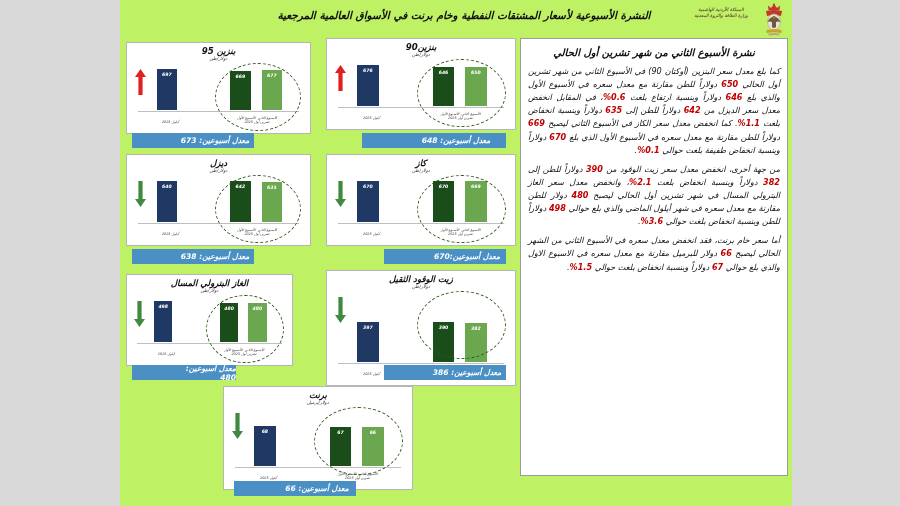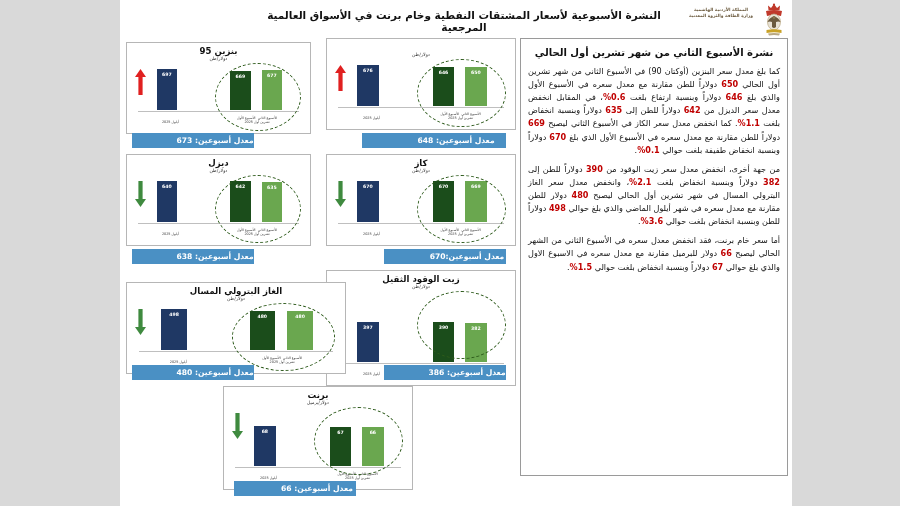--- a/index.html
+++ b/index.html
@@ -5,21 +5,22 @@
   html,body{margin:0;padding:0;}
   body{
     width:900px;height:506px;
     background:#d9d9d9;
     font-family:"DejaVu Sans","Liberation Sans",sans-serif;
     overflow:hidden;
     position:relative;
   }
   .page{
     position:absolute;left:120px;top:0;width:672px;height:506px;
-    background:#ffffff;
+    background:#bef264;
+    font-style:italic;
   }
   
   .header{
     position:absolute;left:0;top:0;width:672px;height:38px;
   }
   .header-title{
     position:absolute;right:118px;top:9px;width:420px;
     text-align:center;
     font-size:10.5px;font-weight:bold;color:#111;
     letter-spacing:0px;
@@ -139,20 +140,21 @@
         <p class="tp-para">كما بلغ معدل سعر البنزين (أوكتان 90) في الأسبوع الثاني من شهر تشرين أول الحالي <span class="num">650</span> دولاراً للطن مقارنة مع معدل سعره في الأسبوع الأول والذي بلغ <span class="num">646</span> دولاراً وبنسبة ارتفاع بلغت <span class="num">0.6%</span>، في المقابل انخفض معدل سعر الديزل من <span class="num">642</span> دولاراً للطن إلى <span class="num">635</span> دولاراً وبنسبة انخفاض بلغت <span class="num">1.1%</span>. كما انخفض معدل سعر الكاز في الأسبوع الثاني ليصبح <span class="num">669</span> دولاراً للطن مقارنة مع معدل سعره في الأسبوع الأول الذي بلغ <span class="num">670</span> دولاراً وبنسبة انخفاض طفيفة بلغت حوالي <span class="num">0.1%</span>.</p>
         <p class="tp-para">من جهة أخرى، انخفض معدل سعر زيت الوقود من <span class="num">390</span> دولاراً للطن إلى <span class="num">382</span> دولاراً وبنسبة انخفاض بلغت <span class="num">2.1%</span>، وانخفض معدل سعر الغاز البترولي المسال في شهر تشرين أول الحالي ليصبح <span class="num">480</span> دولار للطن مقارنة مع معدل سعره في شهر أيلول الماضي والذي بلغ حوالي <span class="num">498</span> دولاراً للطن وبنسبة انخفاض بلغت حوالي <span class="num">3.6%</span>.</p>
         <p class="tp-para">أما سعر خام برنت، فقد انخفض معدل سعره في الأسبوع الثاني من الشهر الحالي ليصبح <span class="num">66</span> دولار للبرميل مقارنة مع معدل سعره في الاسبوع الاول والذي بلغ حوالي <span class="num">67</span> دولاراً وبنسبة انخفاض بلغت حوالي <span class="num">1.5%</span>.</p>
       </div>
     </div>
 
     <div class="col-left">
 
       <div class="card" style="right:0;top:0;width:190px;height:92px;">
         <div class="card-inner">
+            <div class="chart-title">بنزين90</div>
             <div class="chart-unit">دولار/طن</div>
             <div class="plot">
               <div class="axis"></div>
               <div class="bar bar-blue" style="left: 14%; width: 13%; height: 42.6947px;">
                 <span class="bar-val">676</span>
               </div>
               <div class="bar bar-dark" style="left: 56%; width: 13%; height: 40.8px;">
                 <span class="bar-val">646</span>
               </div>
               <div class="bar bar-light" style="left: 74%; width: 13%; height: 41.0526px;">
@@ -266,21 +268,21 @@
               <div class="xlab" style="left: 52%; width: 40%;"><span>الأسبوع الثاني&nbsp; الأسبوع الأول</span><br><span>تشرين أول 2025</span></div>
               <div class="dashed-circle" style="left: 48%; top: 2px; width: 48%; height: 66px;"></div>
               <svg class="arrow" width="11" height="26" viewBox="0 0 11 26" style="left: 2%; top: 8.16px;">
                 <path d="M5.5 26 L11 18 L7.6 18 L7.6 0 L3.4 0 L3.4 18 L0 18 Z" fill="#3f8a3f"></path>
               </svg>
             </div>
           </div>
       </div>
       <div class="summary" style="right:10px;top:327px;width:122px;">معدل أسبوعين: 386</div>
 
-      <div class="card" style="left:0;top:244px;width:220px;height:92px;">
+      <div class="card" style="left:0;top:236px;width:167px;height:92px;">
         <div class="card-inner">
             <div class="chart-title">الغاز البترولي المسال</div>
             <div class="chart-unit">دولار/طن</div>
             <div class="plot">
               <div class="axis"></div>
               <div class="bar bar-blue" style="left: 14%; width: 13%; height: 42.6857px;">
                 <span class="bar-val">498</span>
               </div>
               <div class="bar bar-dark" style="left: 56%; width: 13%; height: 41.1429px;">
                 <span class="bar-val">480</span>
@@ -290,21 +292,21 @@
               </div>
               <div class="xlab" style="left: 11%; width: 23%;">أيلول 2025</div>
               <div class="xlab" style="left: 52%; width: 40%;"><span>الأسبوع الثاني&nbsp; الأسبوع الأول</span><br><span>تشرين أول 2025</span></div>
               <div class="dashed-circle" style="left: 48%; top: 2px; width: 48%; height: 66px;"></div>
               <svg class="arrow" width="11" height="26" viewBox="0 0 11 26" style="left: 2%; top: 8.16px;">
                 <path d="M5.5 26 L11 18 L7.6 18 L7.6 0 L3.4 0 L3.4 18 L0 18 Z" fill="#3f8a3f"></path>
               </svg>
             </div>
           </div>
       </div>
-      <div class="summary" style="left:6px;top:327px;width:122px;">معدل أسبوعين: 480</div>
+      <div class="summary" style="left:6px;top:327px;width:104px;">معدل أسبوعين: 480</div>
 
       <div class="card" style="left:97px;top:348px;width:190px;height:104px;">
         <div class="card-inner">
             <div class="chart-title">برنت</div>
             <div class="chart-unit">دولار/برميل</div>
             <div class="plot">
               <div class="axis"></div>
               <div class="bar bar-blue" style="left: 14%; width: 13%; height: 41.8462px;">
                 <span class="bar-val">68</span>
               </div>

